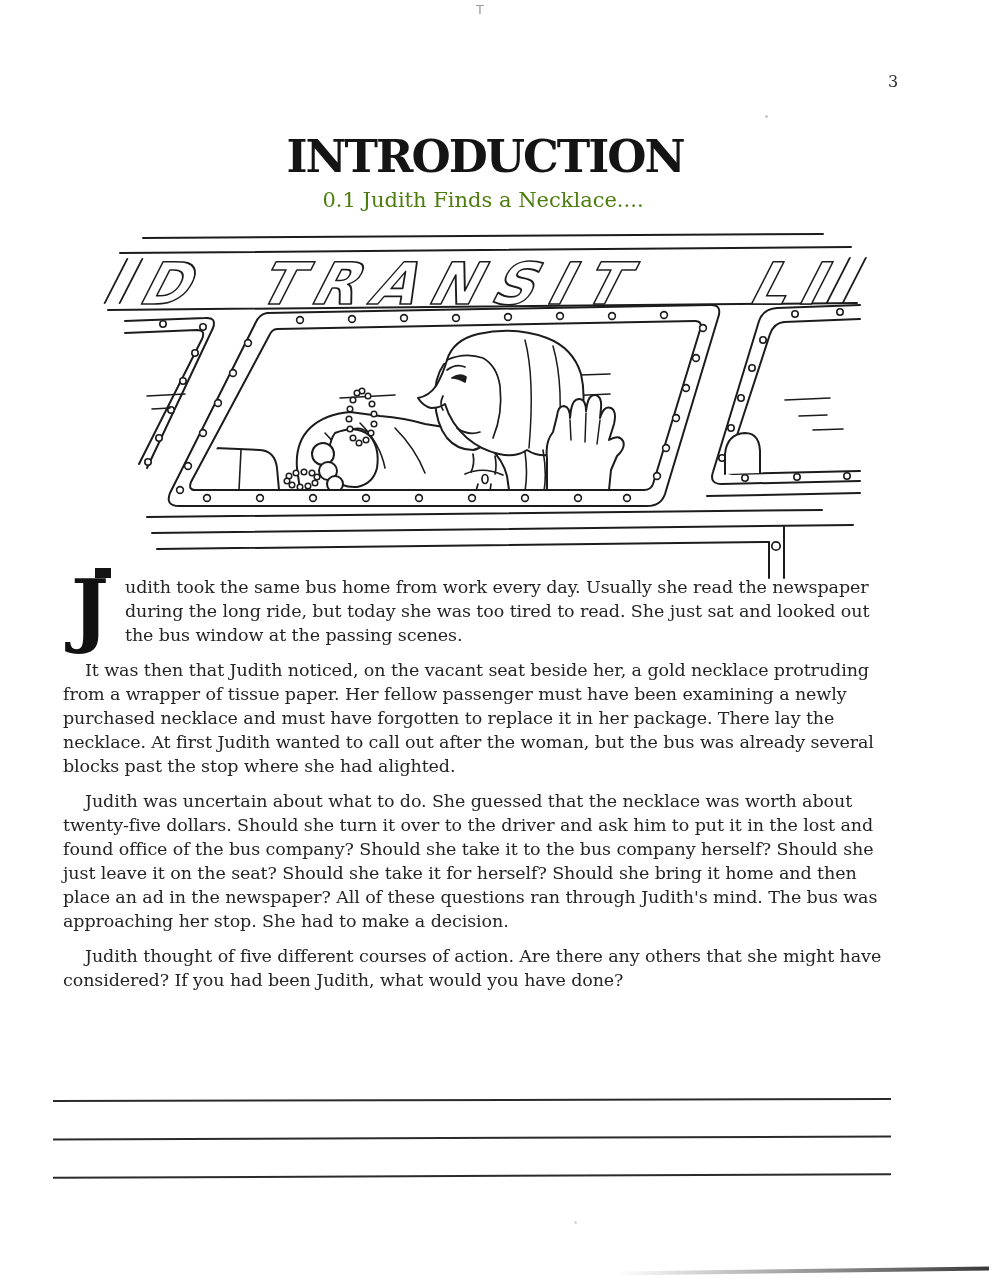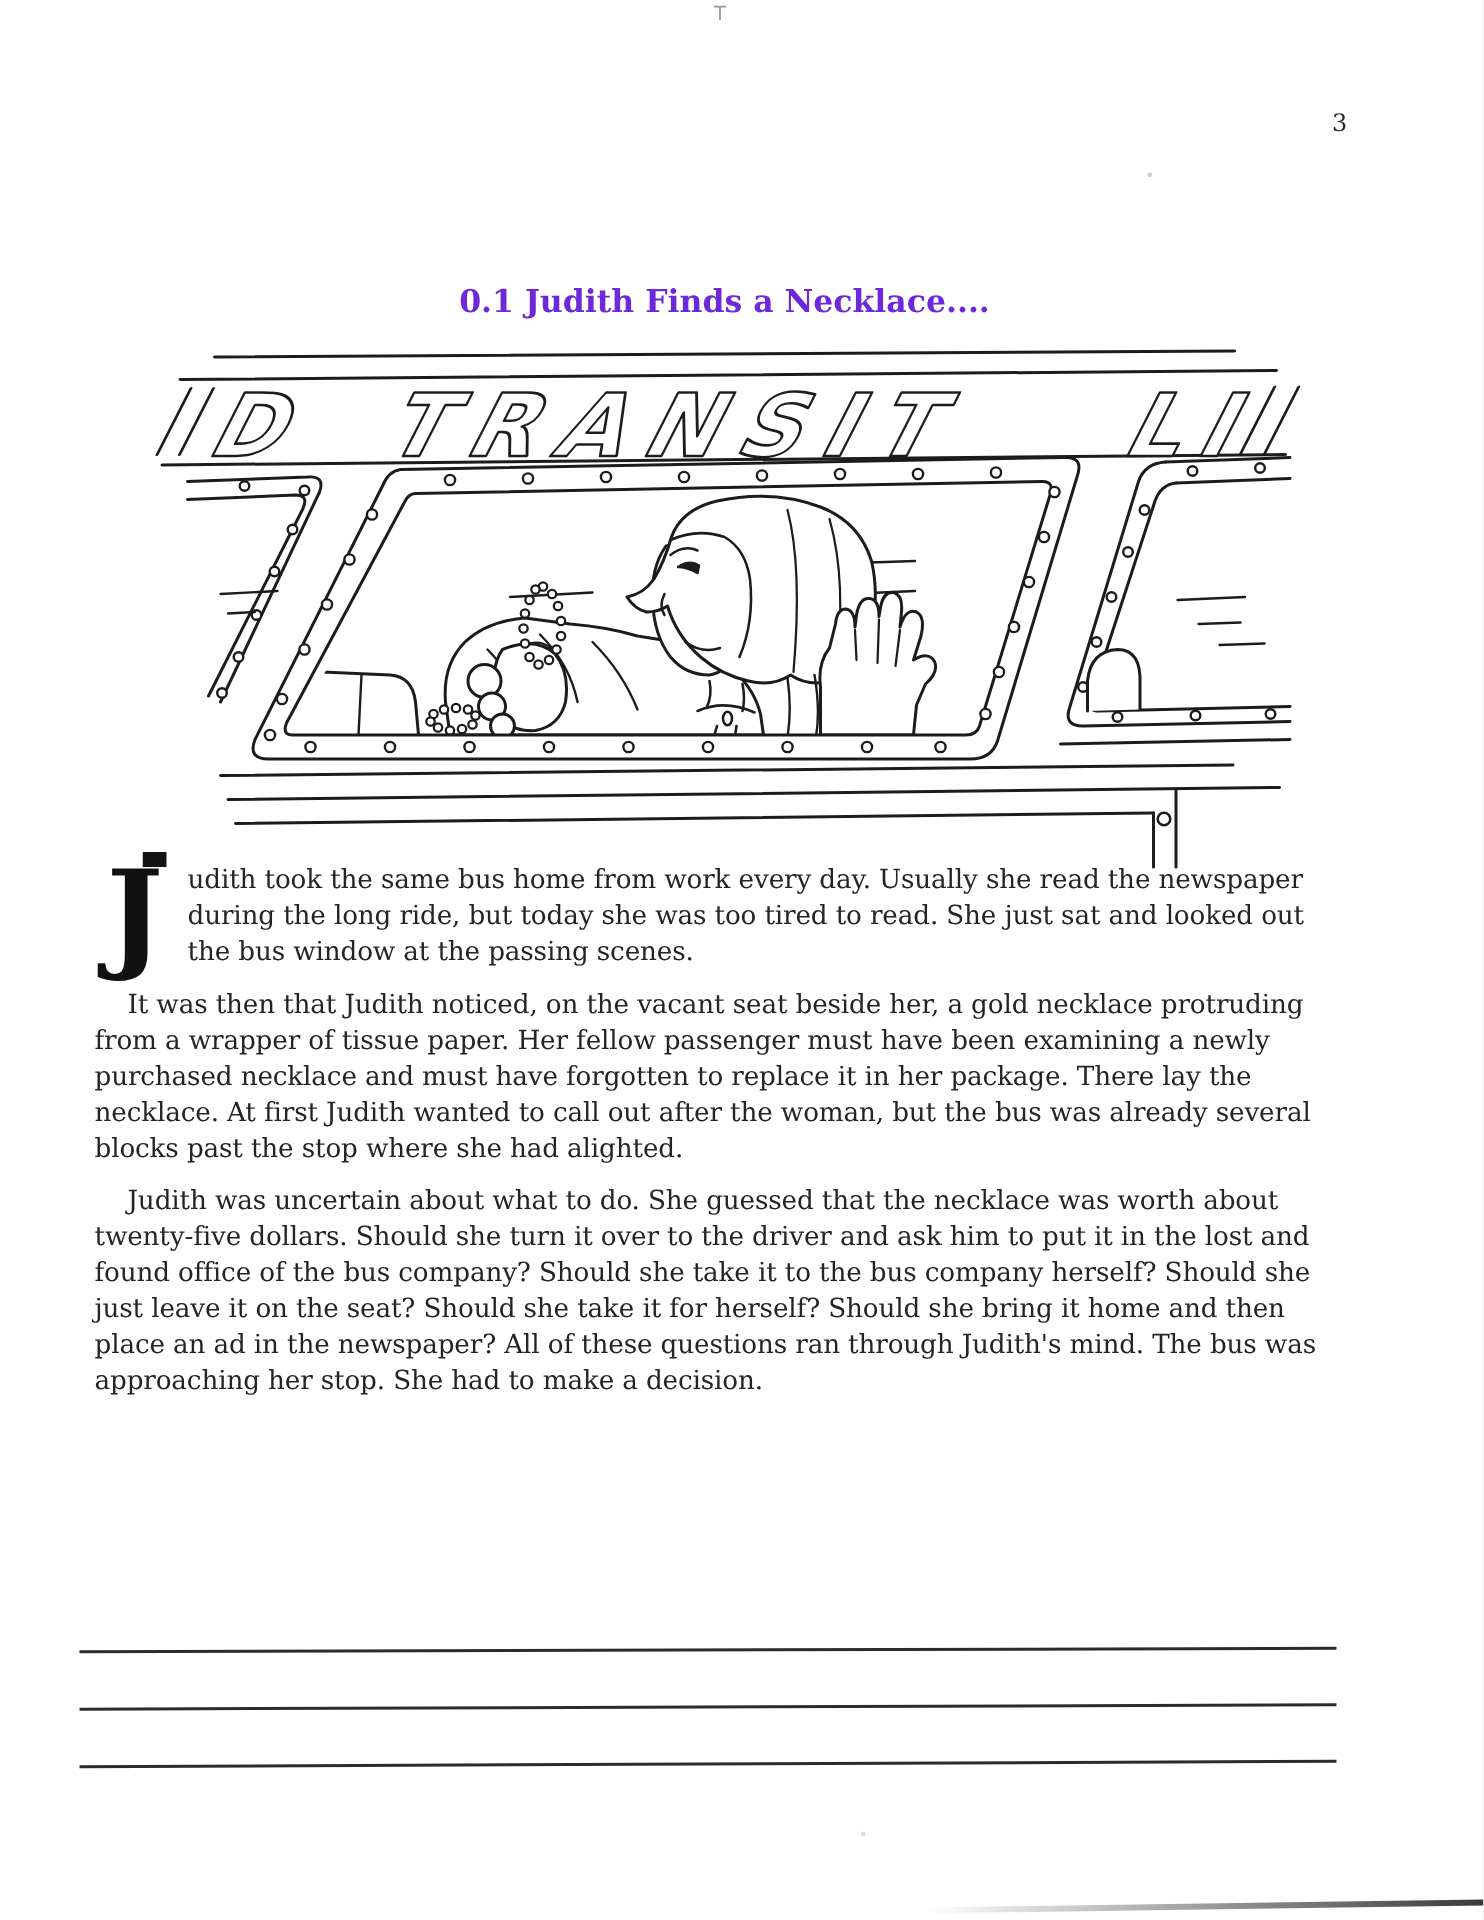--- a/index.html
+++ b/index.html
@@ -13,21 +13,21 @@
   .speck{position:absolute;width:3px;height:3px;border-radius:50%;background:#c9c9c9;}
   .speck.s1{top:115px;left:765px;}
   .speck.s2{top:1221px;left:574px;background:#d8d8d8;}
 
   .title{
     position:absolute;top:130px;left:0;width:970px;margin:0;text-align:center;
     font-family:"DejaVu Serif",serif;font-weight:bold;font-size:45px;letter-spacing:-2px;color:#141414;
   }
   .subtitle{
     position:absolute;top:188px;left:0;width:966px;margin:0;text-align:center;
-    font-family:"DejaVu Serif",serif;font-weight:bold;font-size:21px;letter-spacing:0;color:#6d28d9;
+    font-family:"DejaVu Serif",serif;font-weight:normal;font-size:21px;letter-spacing:0;color:#4d7c0f;
   }
 
   .illustration{position:absolute;top:228px;left:95px;width:860px;height:352px;}
 
   .body-text{
     position:absolute;top:575px;left:63px;width:826px;
     font-size:17.5px;line-height:24px;letter-spacing:-0.1px;color:#242424;
   }
   .body-text p{margin:0 0 11px 0;}
   .body-text p.indent{text-indent:22px;}
@@ -51,20 +51,21 @@
 </head>
 <body>
 
 <div class="page">
 
   <div class="reg-mark">T</div>
   <div class="page-number">3</div>
   <div class="speck s1"></div>
   <div class="speck s2"></div>
 
+  <h1 class="title">INTRODUCTION</h1>
   <h2 class="subtitle">0.1 Judith Finds a Necklace....</h2>
 
   <div class="illustration">
     <svg width="860" height="352" viewBox="0 0 860 352" xmlns="http://www.w3.org/2000/svg">
       <g stroke="#1c1c1c" stroke-width="2" fill="none" stroke-linecap="round" stroke-linejoin="round">
 
         <path d="M48,10 L728,6"></path>
         <path d="M25,25 L756,19"></path>
         <path d="M13,82 L762,75"></path>
 
@@ -241,20 +242,21 @@
 
         <rect x="0" y="340" width="16" height="10" fill="#141414" stroke="none"></rect>
       </g>
     </svg>
   </div>
 
   <div class="body-text">
     <p class="para"><span class="dropcap">J</span><span>udith took the same bus home from work every day. Usually she read the newspaper during the long ride, but today she was too tired to read. She just sat and looked out the bus window at the passing scenes.</span></p>
     <p class="para indent">It was then that Judith noticed, on the vacant seat beside her, a gold necklace protruding from a wrapper of tissue paper. Her fellow passenger must have been examining a newly purchased necklace and must have forgotten to replace it in her package. There lay the necklace. At first Judith wanted to call out after the woman, but the bus was already several blocks past the stop where she had alighted.</p>
     <p class="para indent">Judith was uncertain about what to do. She guessed that the necklace was worth about twenty-five dollars. Should she turn it over to the driver and ask him to put it in the lost and found office of the bus company? Should she take it to the bus company herself? Should she just leave it on the seat? Should she take it for herself? Should she bring it home and then place an ad in the newspaper? All of these questions ran through Judith's mind. The bus was approaching her stop. She had to make a decision.</p>
+    <p class="para indent">Judith thought of five different courses of action. Are there any others that she might have considered? If you had been Judith, what would you have done?</p>
   </div>
 
   <div class="answer-lines">
       <div class="answer-line"></div>
       <div class="answer-line"></div>
       <div class="answer-line"></div>
     </div>
 
   <div class="scan-edge"></div>
 </div>

